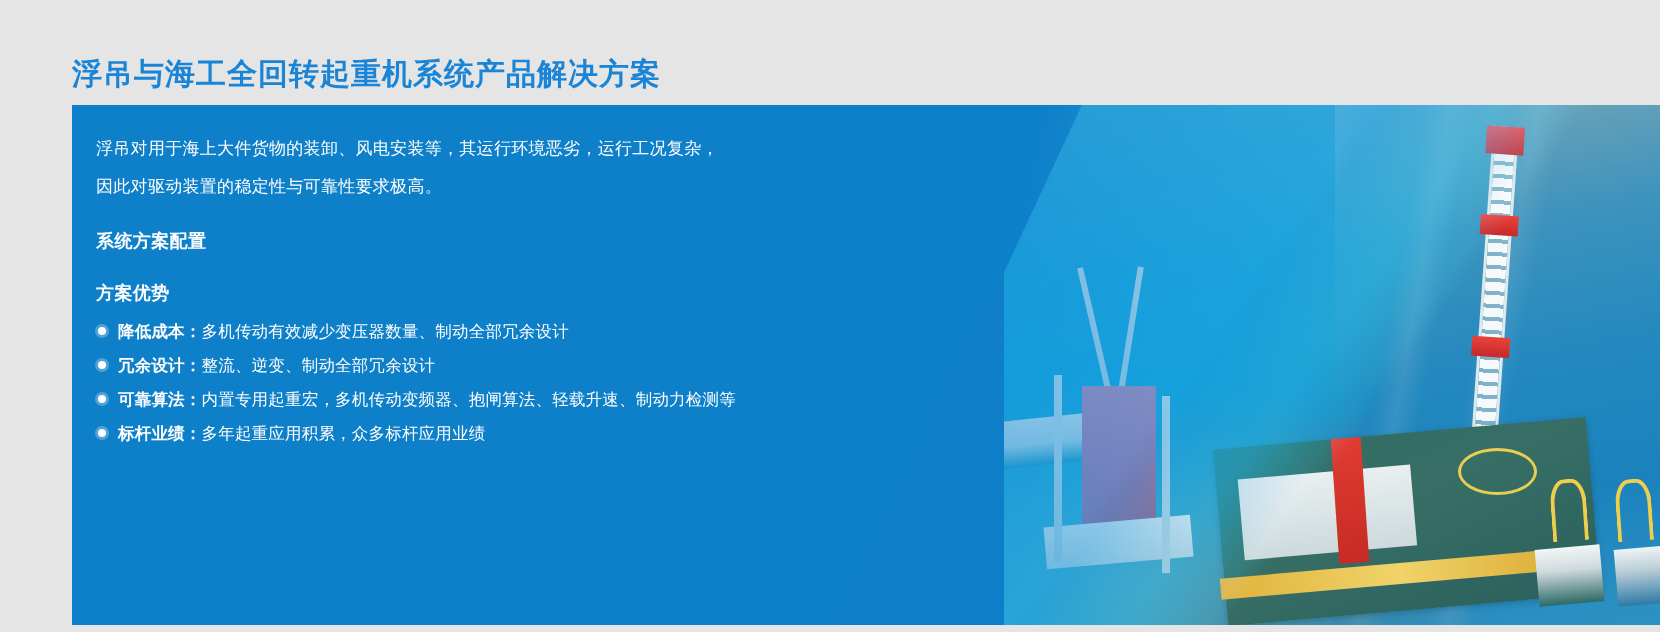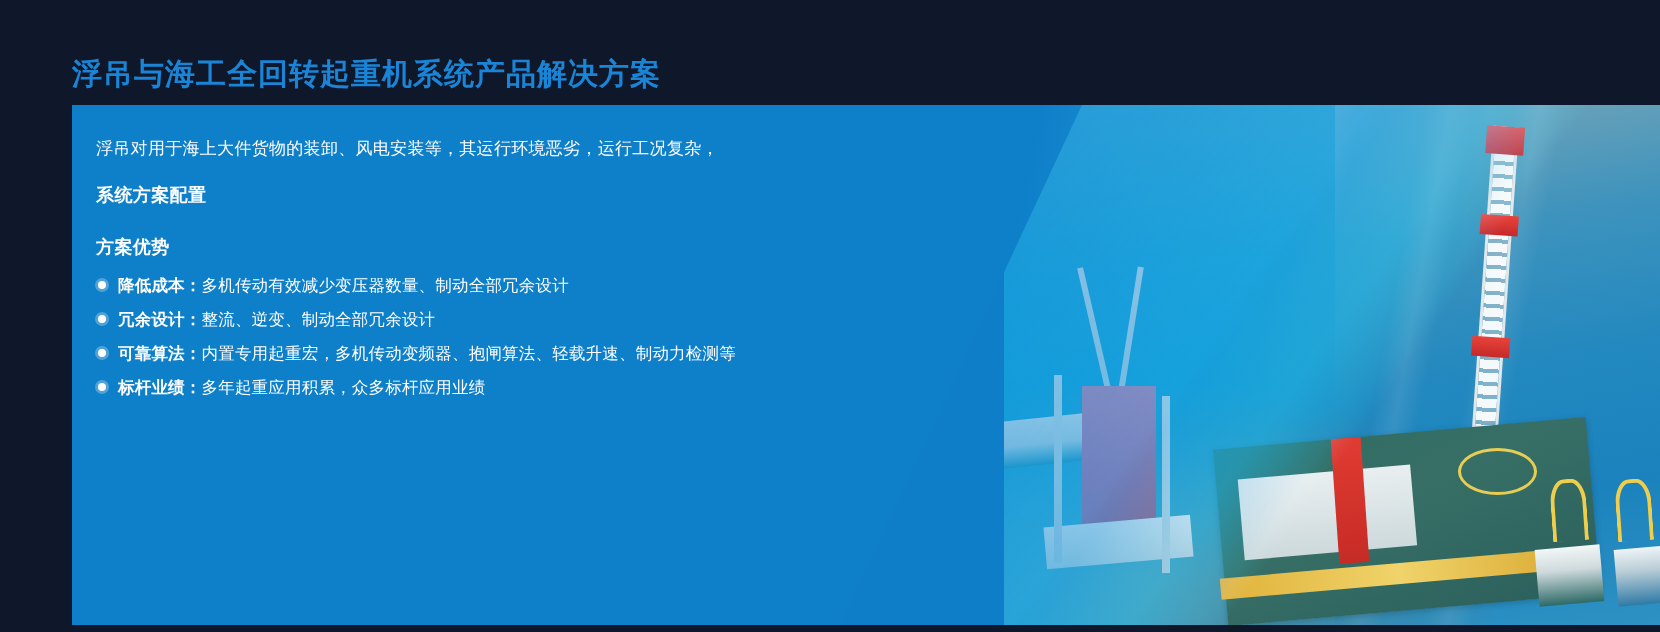--- a/index.html
+++ b/index.html
@@ -9,21 +9,21 @@
     height: 632px;
     background: #ffffff;
     font-family: "Liberation Sans", "DejaVu Sans", sans-serif;
     overflow: hidden;
   }
 
   .page {
     position: relative;
     width: 1660px;
     height: 632px;
-    background: #0f172a;
+    background: #e5e5e5;
   }
 
   
   .page-title {
     position: absolute;
     left: 72px;
     top: 54px;
     font-size: 30px;
     line-height: 40px;
     font-weight: 700;
@@ -310,21 +310,21 @@
 
   .intro {
     font-size: 17px;
     line-height: 38px;
     font-weight: 400;
     color: #ffffff;
     letter-spacing: 0.3px;
   }
   .intro-line { white-space: nowrap; }
 
-  .block { margin-top: 12px; }
+  .block { margin-top: 20px; }
 
   .block-heading {
     font-size: 18px;
     line-height: 30px;
     font-weight: 700;
     color: #ffffff;
     letter-spacing: 0.4px;
   }
 
   .block-text {
@@ -415,20 +415,21 @@
       <div class="photo-duotone-2"></div>
     </div>
 
     <div class="card-panel"></div>
     <div class="card-panel-feather"></div>
 
     <div class="card-content">
 
       <div class="intro">
         <div class="intro-line">浮吊对用于海上大件货物的装卸、风电安装等，其运行环境恶劣，运行工况复杂，</div>
+        <div class="intro-line">因此对驱动装置的稳定性与可靠性要求极高。</div>
       </div>
 
       <div class="block">
         <div class="block-heading">系统方案配置</div>
       </div>
 
       <div class="block adv-block">
         <div class="block-heading">方案优势</div>
 
         <ul class="bullet-list">

